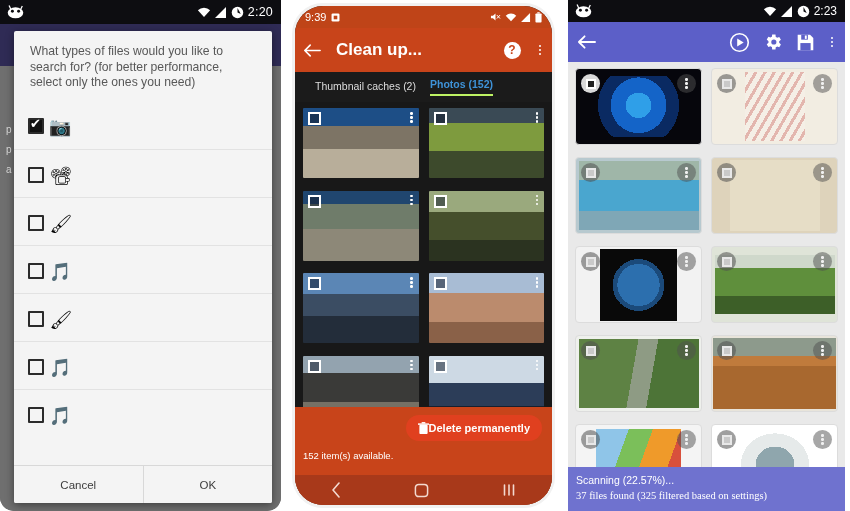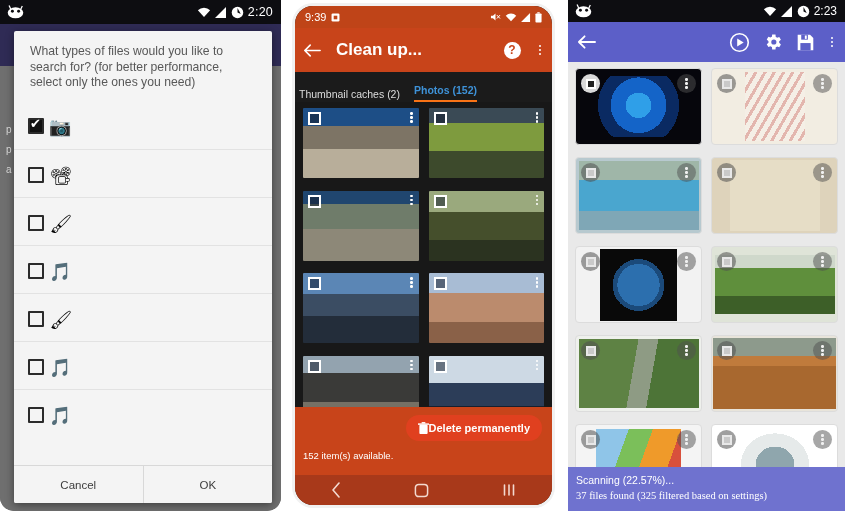--- a/index.html
+++ b/index.html
@@ -79,43 +79,43 @@
   #panel1 .dlg-actions button {
     flex: 1; background: none; border: none; color: #3d3d3d;
     font-size: 11.5px; font-family: "Liberation Sans", sans-serif; cursor: pointer;
   }
   #panel1 .dlg-actions .sep { width: 1px; background: #d8d8d8; }
 
   
   #panel2 { width: 280px; height: 511px; background: #fff; }
   #panel2 .phone {
     position: absolute; left: 10px; top: 6px; width: 257px; height: 499px;
-    background: #1d1d1d; border-radius: 18px; overflow: hidden;
+    background: #1d1d1d; border-radius: 28px; overflow: hidden;
     box-shadow: 0 0 0 3px #f1f1f1;
   }
   #panel2 .statusbar {
     height: 22px; background: #bf4418; display: flex; align-items: center;
     padding: 0 10px; color: #fff; font-size: 11px;
   }
   #panel2 .sb-right { margin-left: auto; display: flex; align-items: center; gap: 4px; }
   #panel2 .toolbar {
     height: 44px; background: #c8441a; display: flex; align-items: center;
     padding: 0 8px; gap: 15px;
   }
   #panel2 .tb-title { color: #fff; font-size: 17px; font-weight: 600; flex: 1; }
   #panel2 .help {
     width: 17px; height: 17px; border-radius: 50%; background: #fff; color: #c8441a;
     font-size: 12px; font-weight: bold; display: flex; align-items: center; justify-content: center;
   }
   #panel2 .tabs {
-    height: 30px; background: #1b1b1b; display: flex; align-items: flex-end;
-    padding: 0 4px; gap: 14px;
+    height: 30px; background: #1b1b1b; display: flex; align-items: center;
+    padding: 0 20px; gap: 14px;
   }
   #panel2 .tab { color: #ddd; font-size: 10.5px; padding-bottom: 2px; }
-  #panel2 .tab.active { color: #3e92d8; border-bottom: 2px solid #f97316; padding-bottom: 4px; font-weight: 600; }
+  #panel2 .tab.active { color: #3e92d8; border-bottom: 2px solid #bef264; padding-bottom: 4px; font-weight: 600; }
   #panel2 .grid {
     background: #181818; padding: 6px 8px; display: grid;
     grid-template-columns: 1fr 1fr; gap: 8px 10px; height: 334px; overflow: hidden;
   }
   #panel2 .cell { position: relative; height: 70px; border-radius: 1px; overflow: hidden; }
   #panel2 .thumb { position: absolute; inset: 0; }
   #panel2 .cell .cb {
     position: absolute; left: 5px; top: 4px; width: 13px; height: 13px;
     border: 2px solid #fff; background: rgba(20,30,45,.55);
   }

